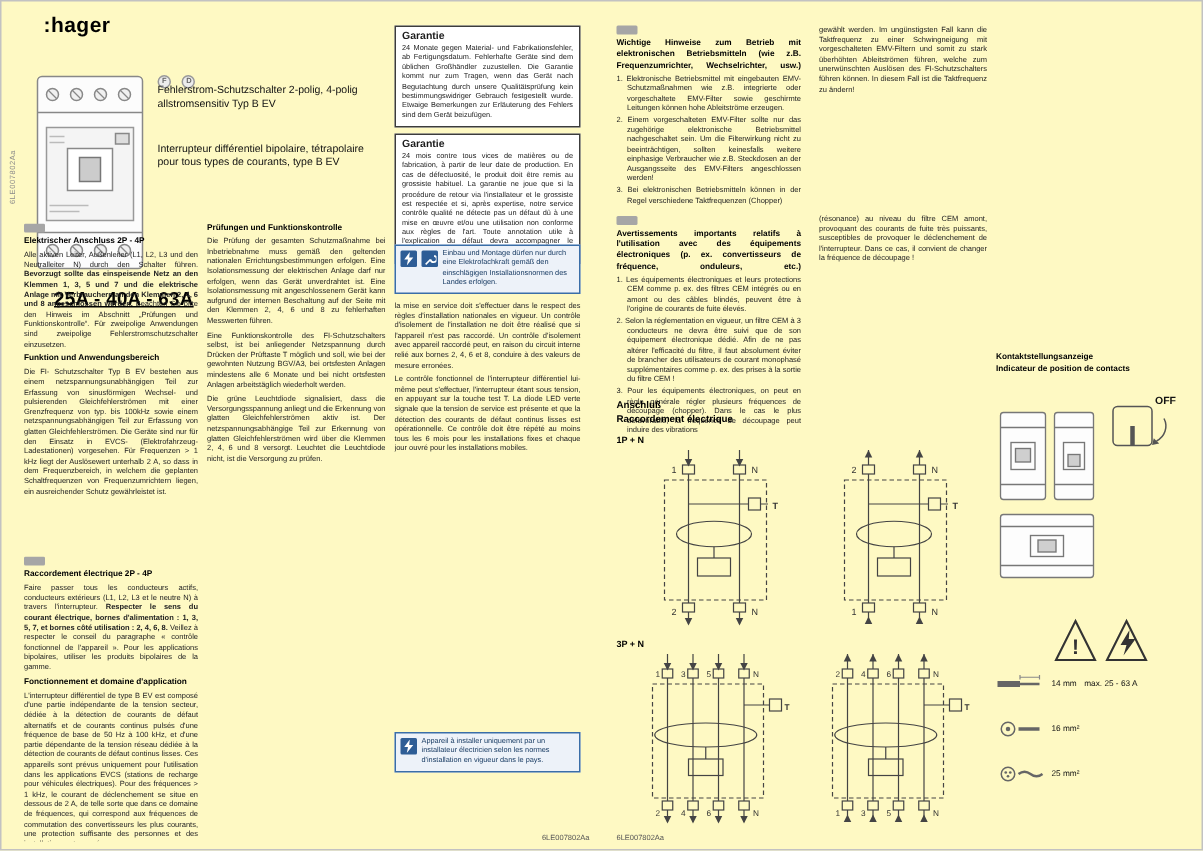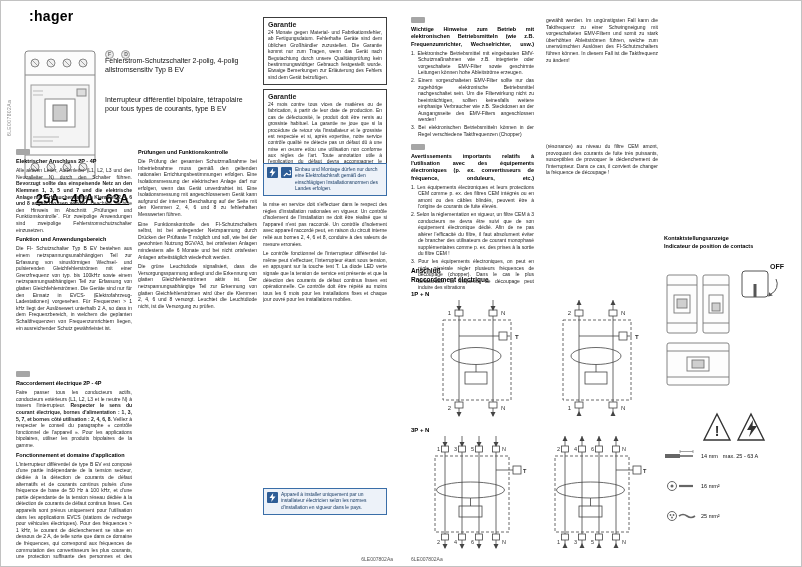--- a/index.html
+++ b/index.html
@@ -1,18 +1,18 @@
 <!DOCTYPE html>
 <html><head>
 <meta charset="utf-8">
 <style>
   * { box-sizing: border-box; margin: 0; padding: 0; }
   html,body { background:#d8d8d8; }
   body { font-family:"Liberation Sans", sans-serif; }
-  .page { position:relative; width:802px; height:567px; background:#ffffff; margin:0 auto;
+  .page { position:relative; width:802px; height:567px; background:#fef9c3; margin:0 auto;
           color:#1b1b1b; overflow:hidden; border:1px solid #c2c2c2; }
   .abs { position:absolute; }
   .logo { font-size:14px; font-weight:bold; color:#000; letter-spacing:.3px; }
   .vert { transform:rotate(-90deg); transform-origin:0 0; font-size:5px; color:#8a8a8a; letter-spacing:.4px; white-space:nowrap; }
   .title { font-size:7px; line-height:1.32; color:#111; }
   .rating { font-size:12.5px; font-weight:bold; letter-spacing:.2px; color:#000; }
   .badge-c { display:inline-flex; width:9px; height:9px; border-radius:50%; border:1px solid #9a9a9a;
              background:#ececec; color:#666; font-size:5px; font-weight:bold;
              align-items:center; justify-content:center; margin-right:3px; }
   .pill { width:14px; height:6px; background:#a6a6a6; border-radius:1px; margin-bottom:3px; }

